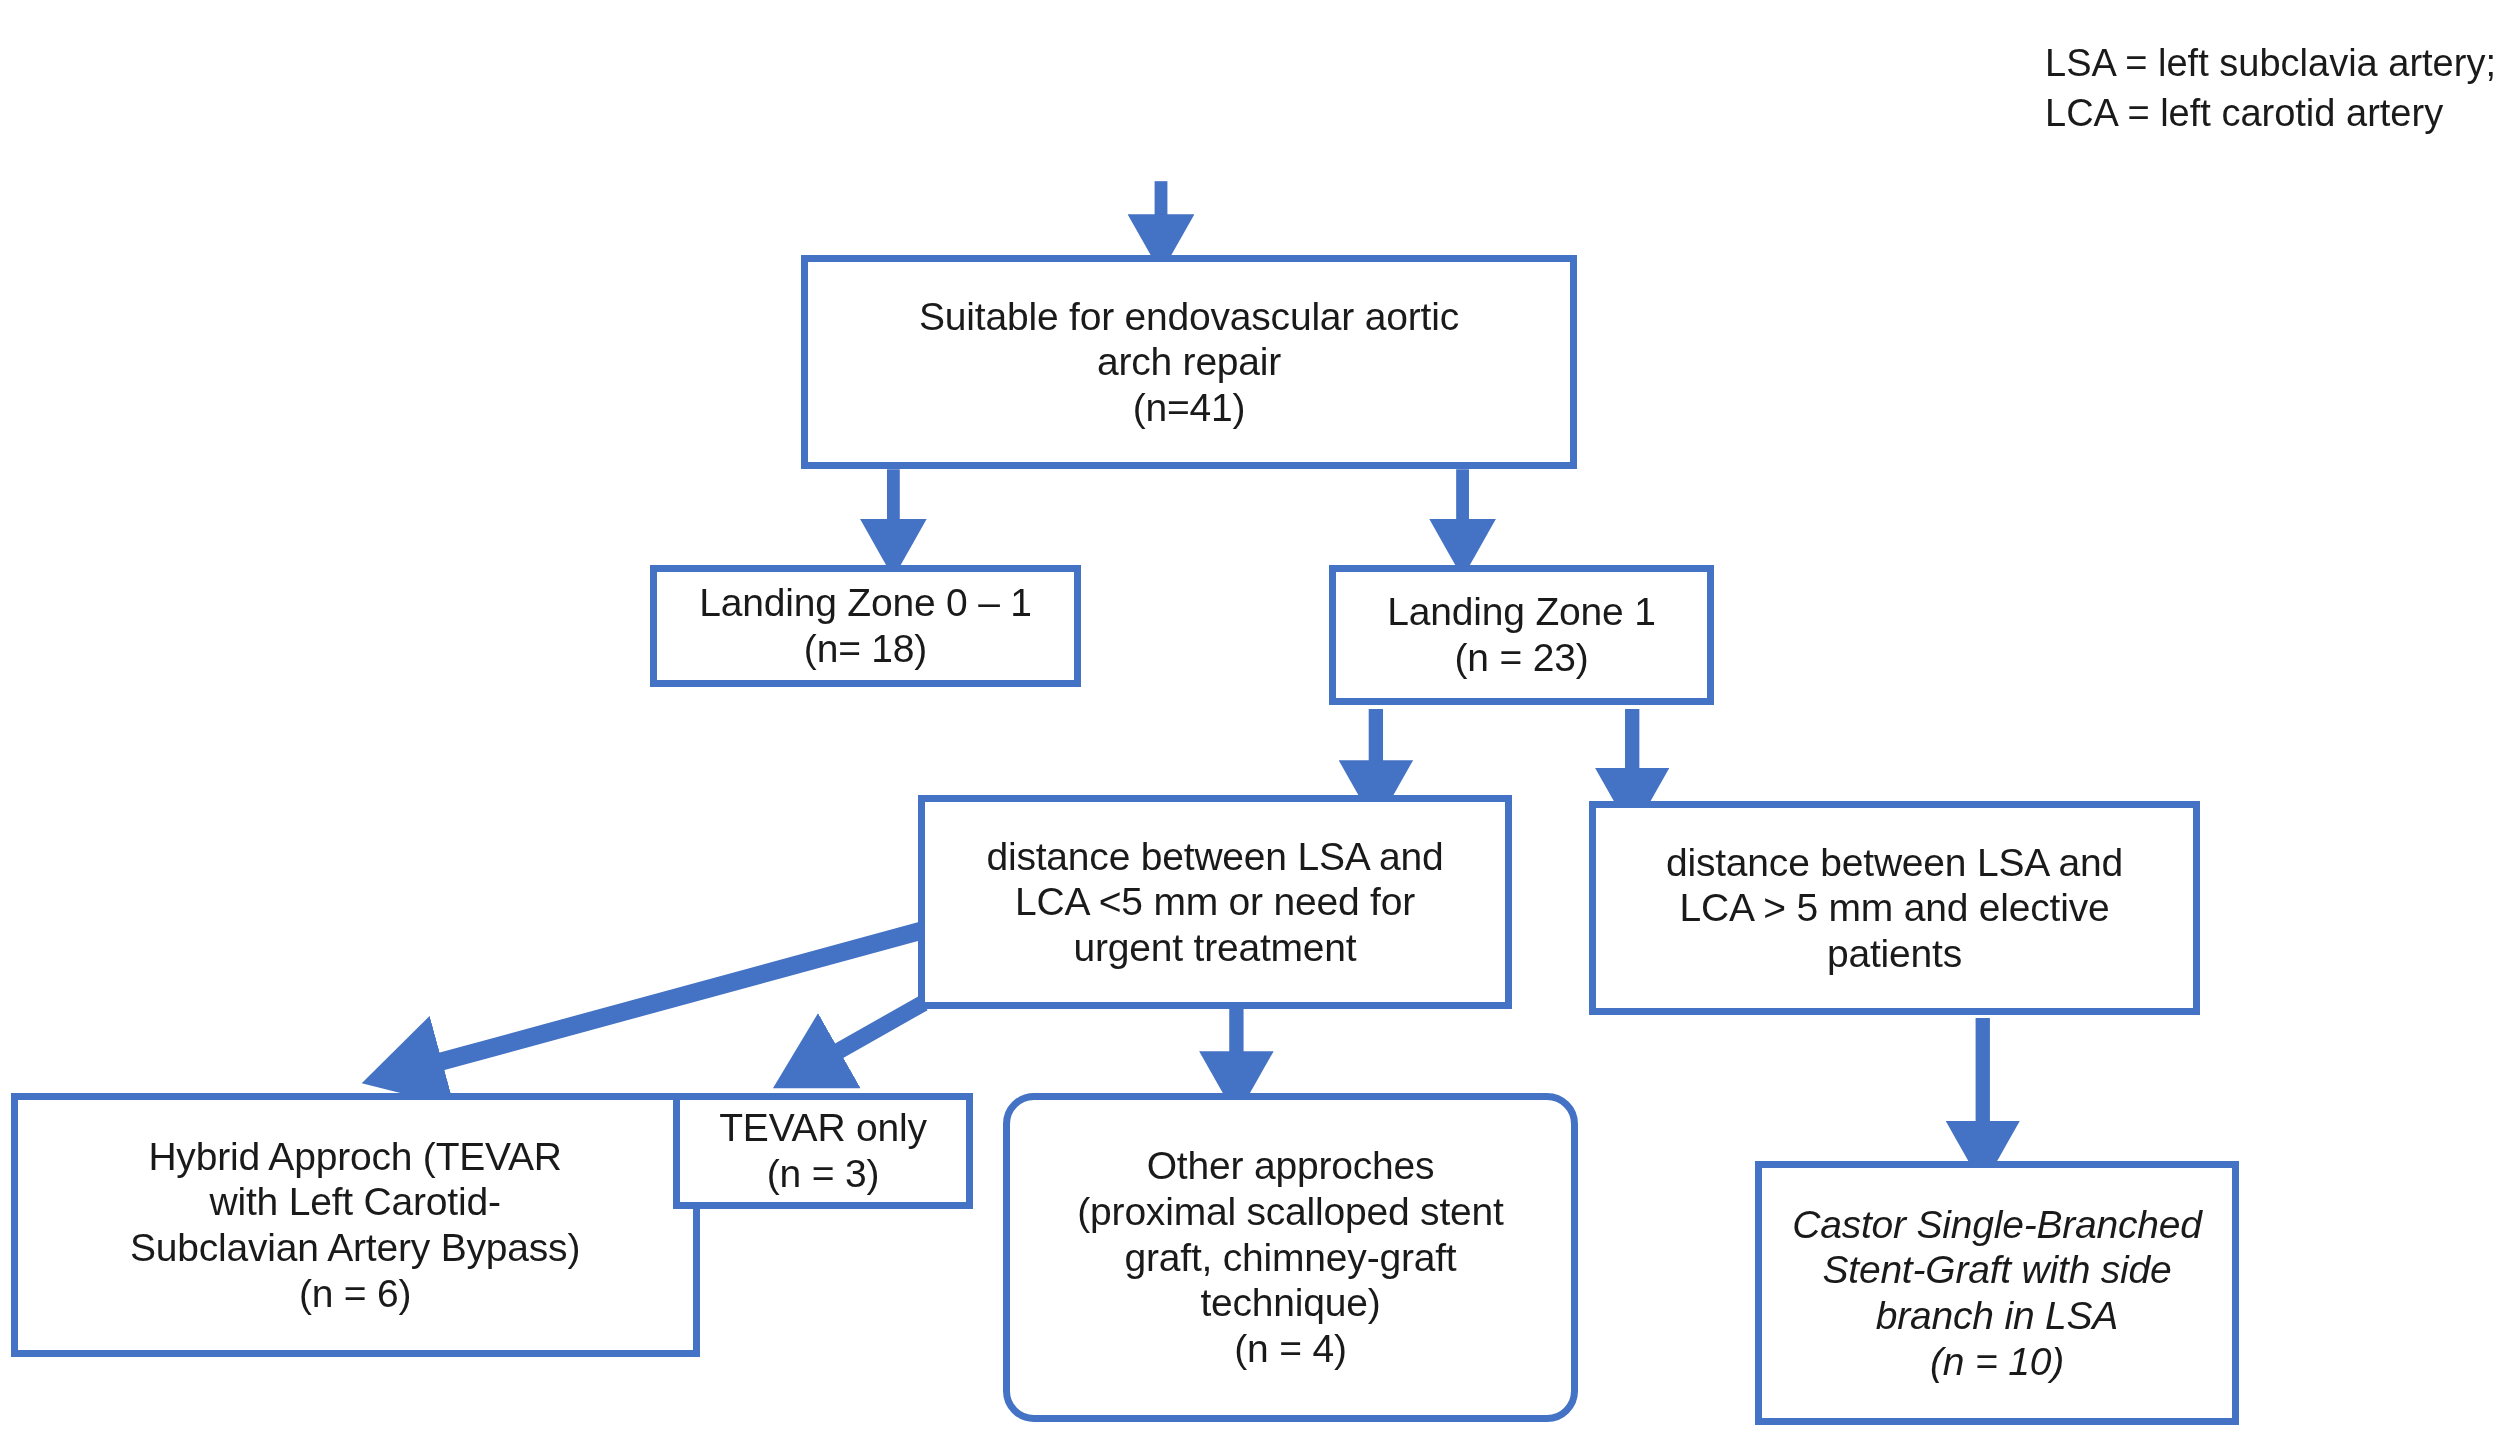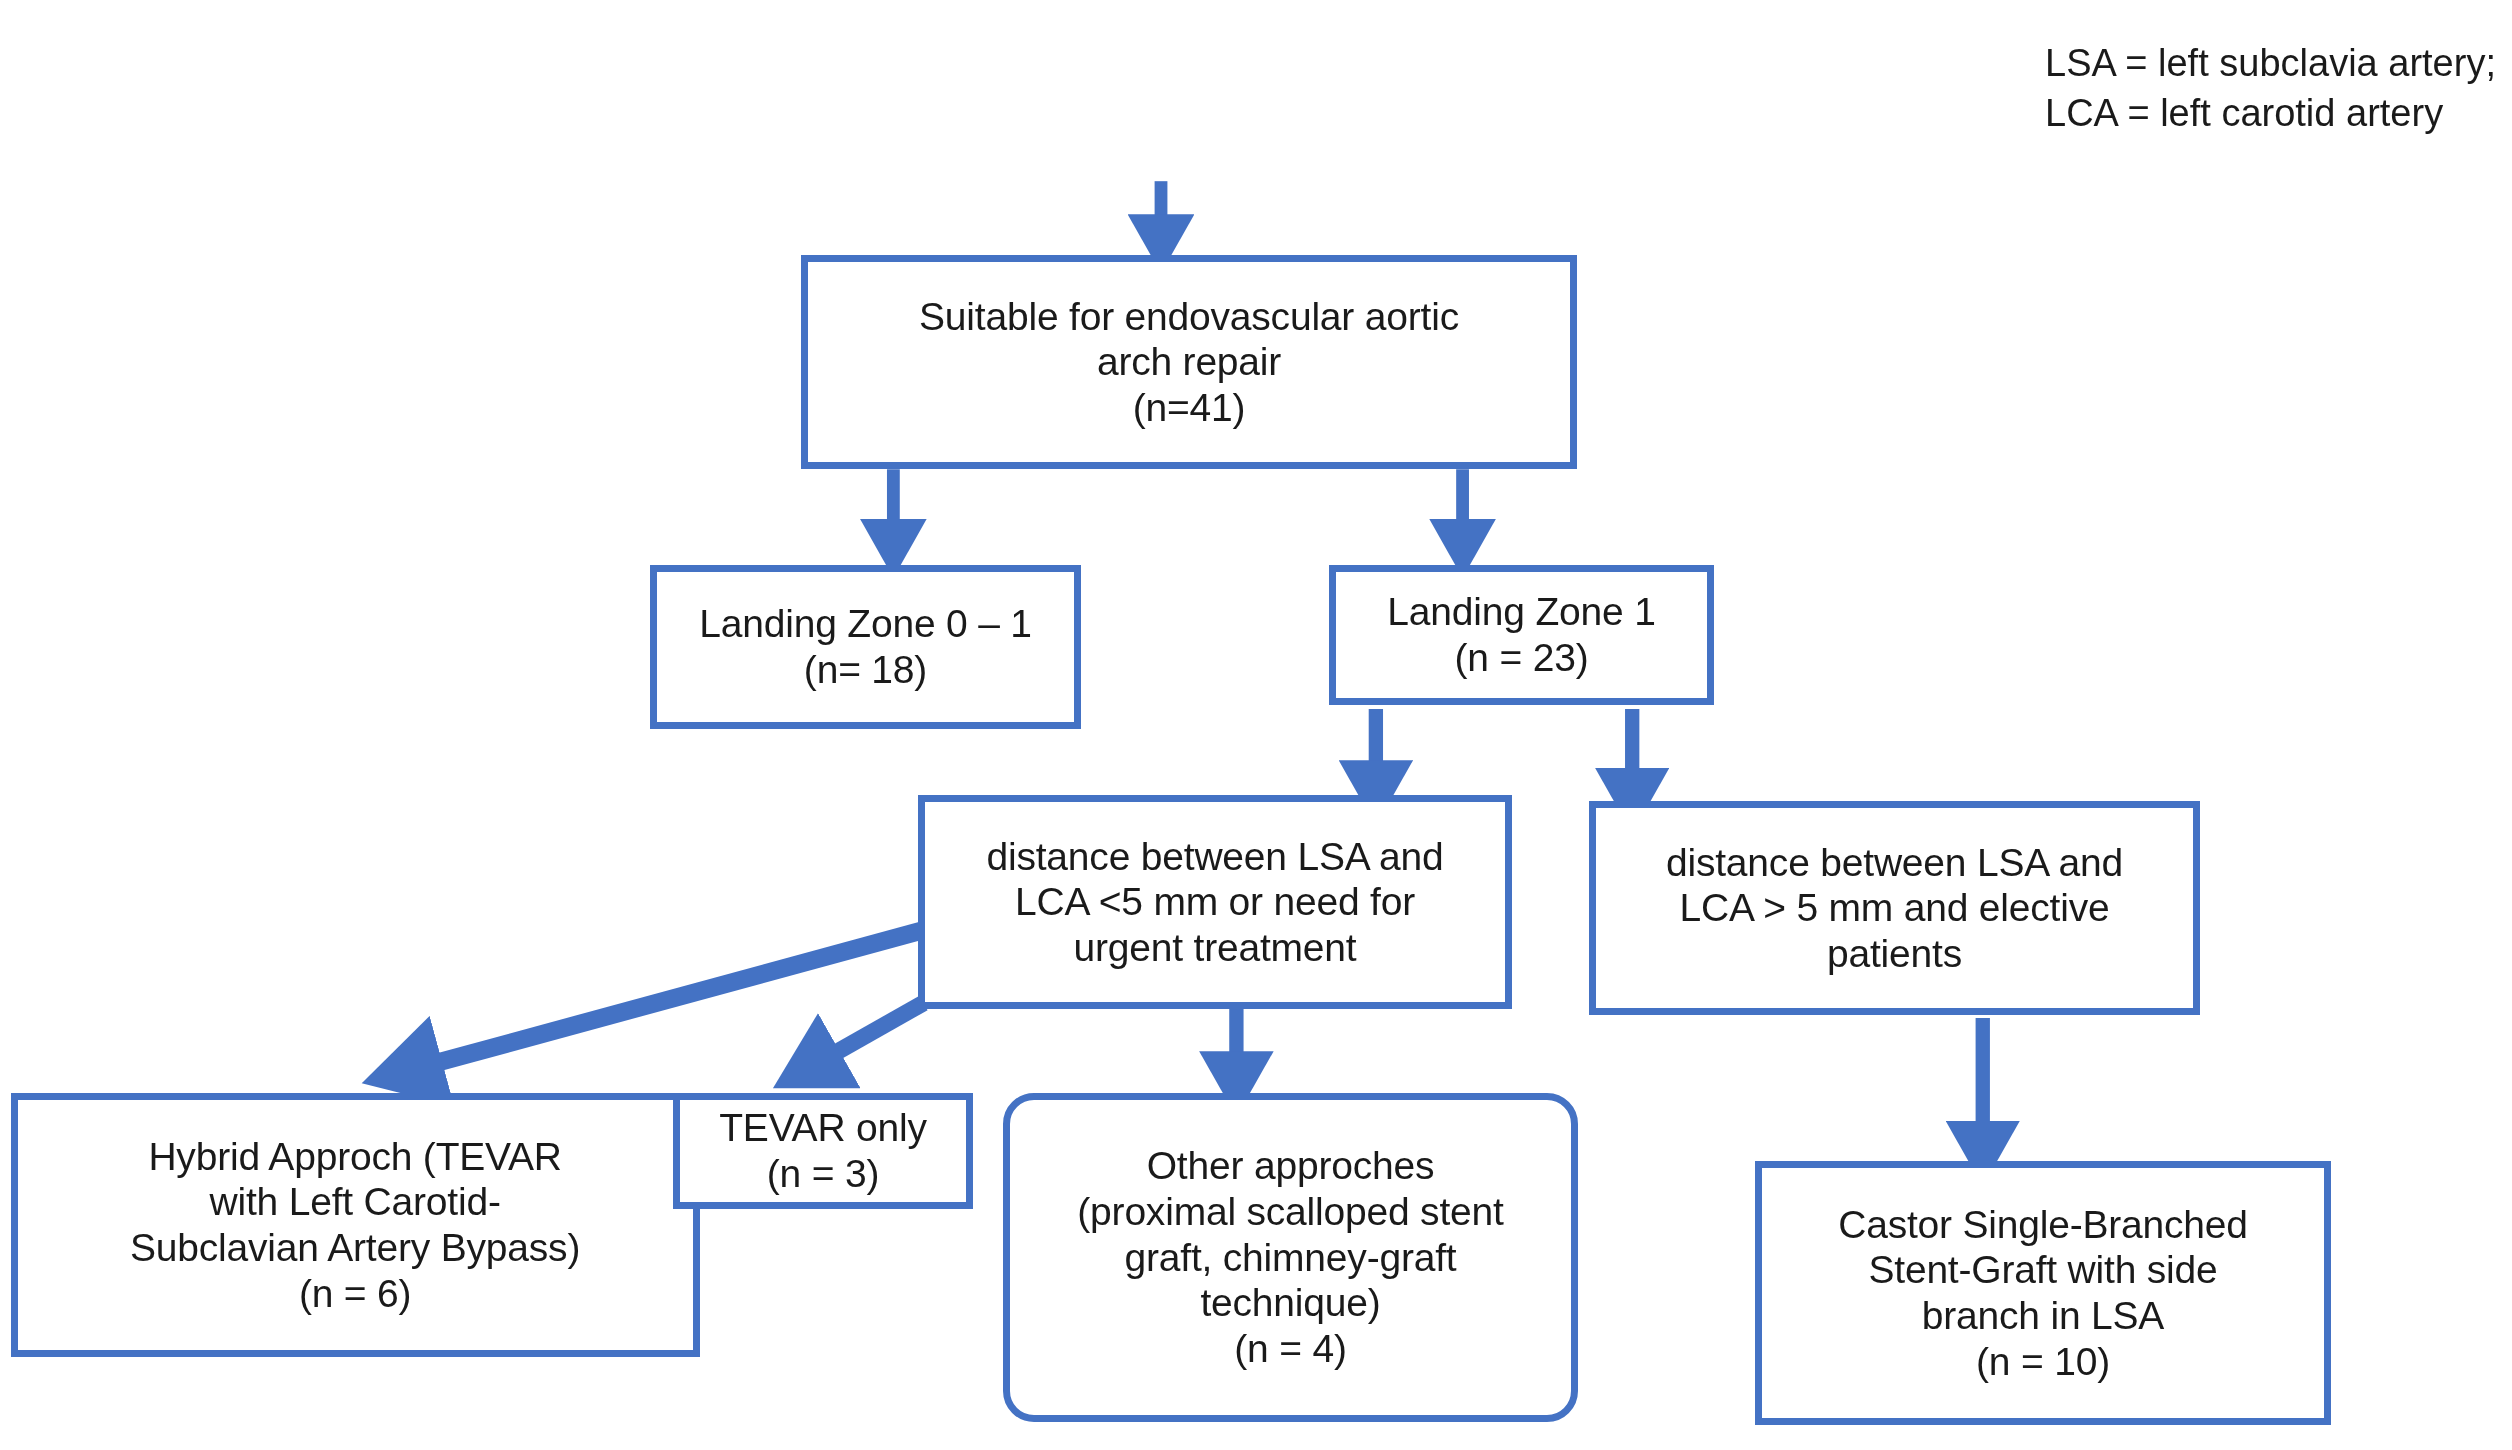--- a/index.html
+++ b/index.html
@@ -79,21 +79,21 @@
     <line x1="1640" y1="1338" x2="1640" y2="1432" stroke="#4472C4" stroke-width="19" marker-end="url(#ah)"></line>
 
     <line x1="2630" y1="1350" x2="2630" y2="1524" stroke="#4472C4" stroke-width="19" marker-end="url(#ah)"></line>
   </svg>
 
 
   <div class="node" style="left:801px; top:255px; width:776px; height:214px;">Suitable for endovascular aortic
 arch repair
 (n=41)</div>
 
-  <div class="node" style="left:650px; top:565px; width:431px; height:164px;">Landing Zone 0 – 1
+  <div class="node" style="left:650px; top:565px; width:431px; height:122px;">Landing Zone 0 – 1
 (n= 18)</div>
 
   <div class="node" style="left:1329px; top:565px; width:385px; height:140px;">Landing Zone 1
 (n = 23)</div>
 
   <div class="node" style="left:918px; top:795px; width:594px; height:214px;">distance between LSA and
 LCA &lt;5 mm or need for
 urgent treatment</div>
 
   <div class="node" style="left:1589px; top:801px; width:611px; height:214px;">distance between LSA and
@@ -107,21 +107,21 @@
 
   <div class="node" style="left:673px; top:1093px; width:300px; height:116px;">TEVAR only
 (n = 3)</div>
 
   <div class="node" style="left:1003px; top:1093px; width:575px; height:329px;border-radius:31px;">Other approches
 (proximal scalloped stent
 graft, chimney-graft
 technique)
 (n = 4)</div>
 
-  <div class="node" style="left:1755px; top:1161px; width:576px; height:264px;">Castor Single-Branched
+  <div class="node" style="left:1755px; top:1161px; width:484px; height:264px;font-style:italic;">Castor Single-Branched
 Stent-Graft with side
 branch in LSA
 (n = 10)</div>
 
   <div class="legend" style="left:1997px; top:38px; width:483px;margin-left:48px;">LSA = left subclavia artery;
 LCA = left carotid artery</div>
 
 </div>
 
 

